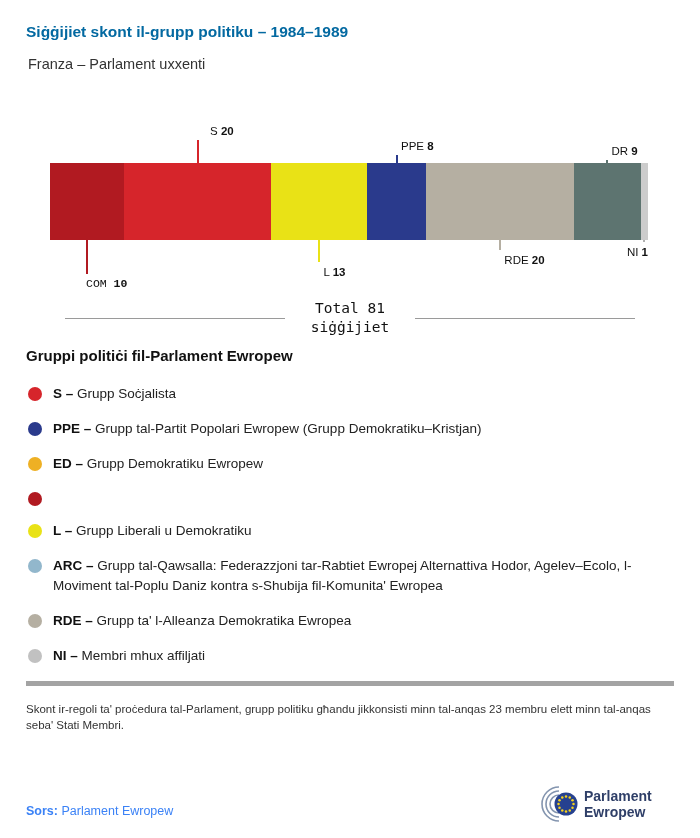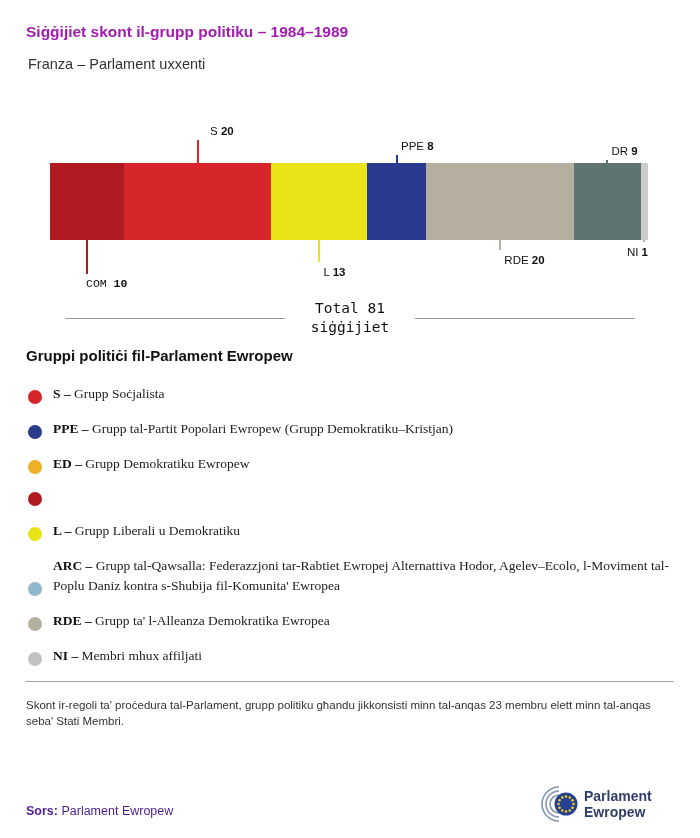--- a/index.html
+++ b/index.html
@@ -7,21 +7,21 @@
     position:relative;
     width:700px;height:838px;
     background:#ffffff;
     font-family:"Liberation Sans",sans-serif;
     color:#111;
     overflow:hidden;
   }
   h1.title{
     margin:22px 26px 0 26px;
     font-size:15.5px;line-height:20px;
-    font-weight:700;color:#a21caf;
+    font-weight:700;color:#0369a1;
   }
   .subtitle{
     margin:12px 26px 0 28px;
     font-size:14.5px;line-height:20px;
     color:#333;font-weight:400;
   }
   
   .chart{position:relative;height:268px;}
   .bar{
     position:absolute;left:50px;top:89px;
@@ -48,44 +48,43 @@
     font-family:"DejaVu Sans Mono",monospace;
     font-weight:400;font-size:14.5px;line-height:19px;color:#111;
   }
   
   .legend{margin:4px 30px 0 26px;}
   .legend h2{
     margin:0 0 18px 0;
     font-size:15px;line-height:20px;font-weight:700;color:#111;
   }
   .legend-row{
-    display:flex;align-items:flex-end;
+    display:flex;align-items:flex-start;
     margin-bottom:15px;
-    font-family:Liberation Serif, serif;
   }
   .dot{
     flex:0 0 auto;width:14px;height:14px;border-radius:50%;
     margin:3px 11px 0 2px;
   }
   .legend-text{
     font-size:13.5px;line-height:20px;color:#222;
   }
   .legend-text b{font-weight:700;color:#111;}
   
   .note{
     margin:6px 26px 0 26px;
-    border-top:1px solid #a3a3a3;
+    border-top:5px solid #a3a3a3;
     padding-top:15px;
     font-size:11.5px;line-height:16px;color:#333;
   }
   .bottom{
     position:absolute;left:26px;right:26px;bottom:14px;
     display:flex;justify-content:space-between;align-items:flex-end;
   }
-  .source{font-size:12.5px;color:#4c1d95;padding-bottom:6px;}
+  .source{font-size:12.5px;color:#3b82f6;padding-bottom:6px;}
   .source b{font-weight:700;}
   .logo-text{fill:#2f3f68;font-family:"Liberation Sans",sans-serif;font-size:14px;font-weight:600;}
 </style>
 </head>
 <body>
 
 <div class="page">
 
   <h1 class="title">Siġġijiet skont il-grupp politiku – 1984–1989</h1>
   <div class="subtitle">Franza – Parlament uxxenti</div>

